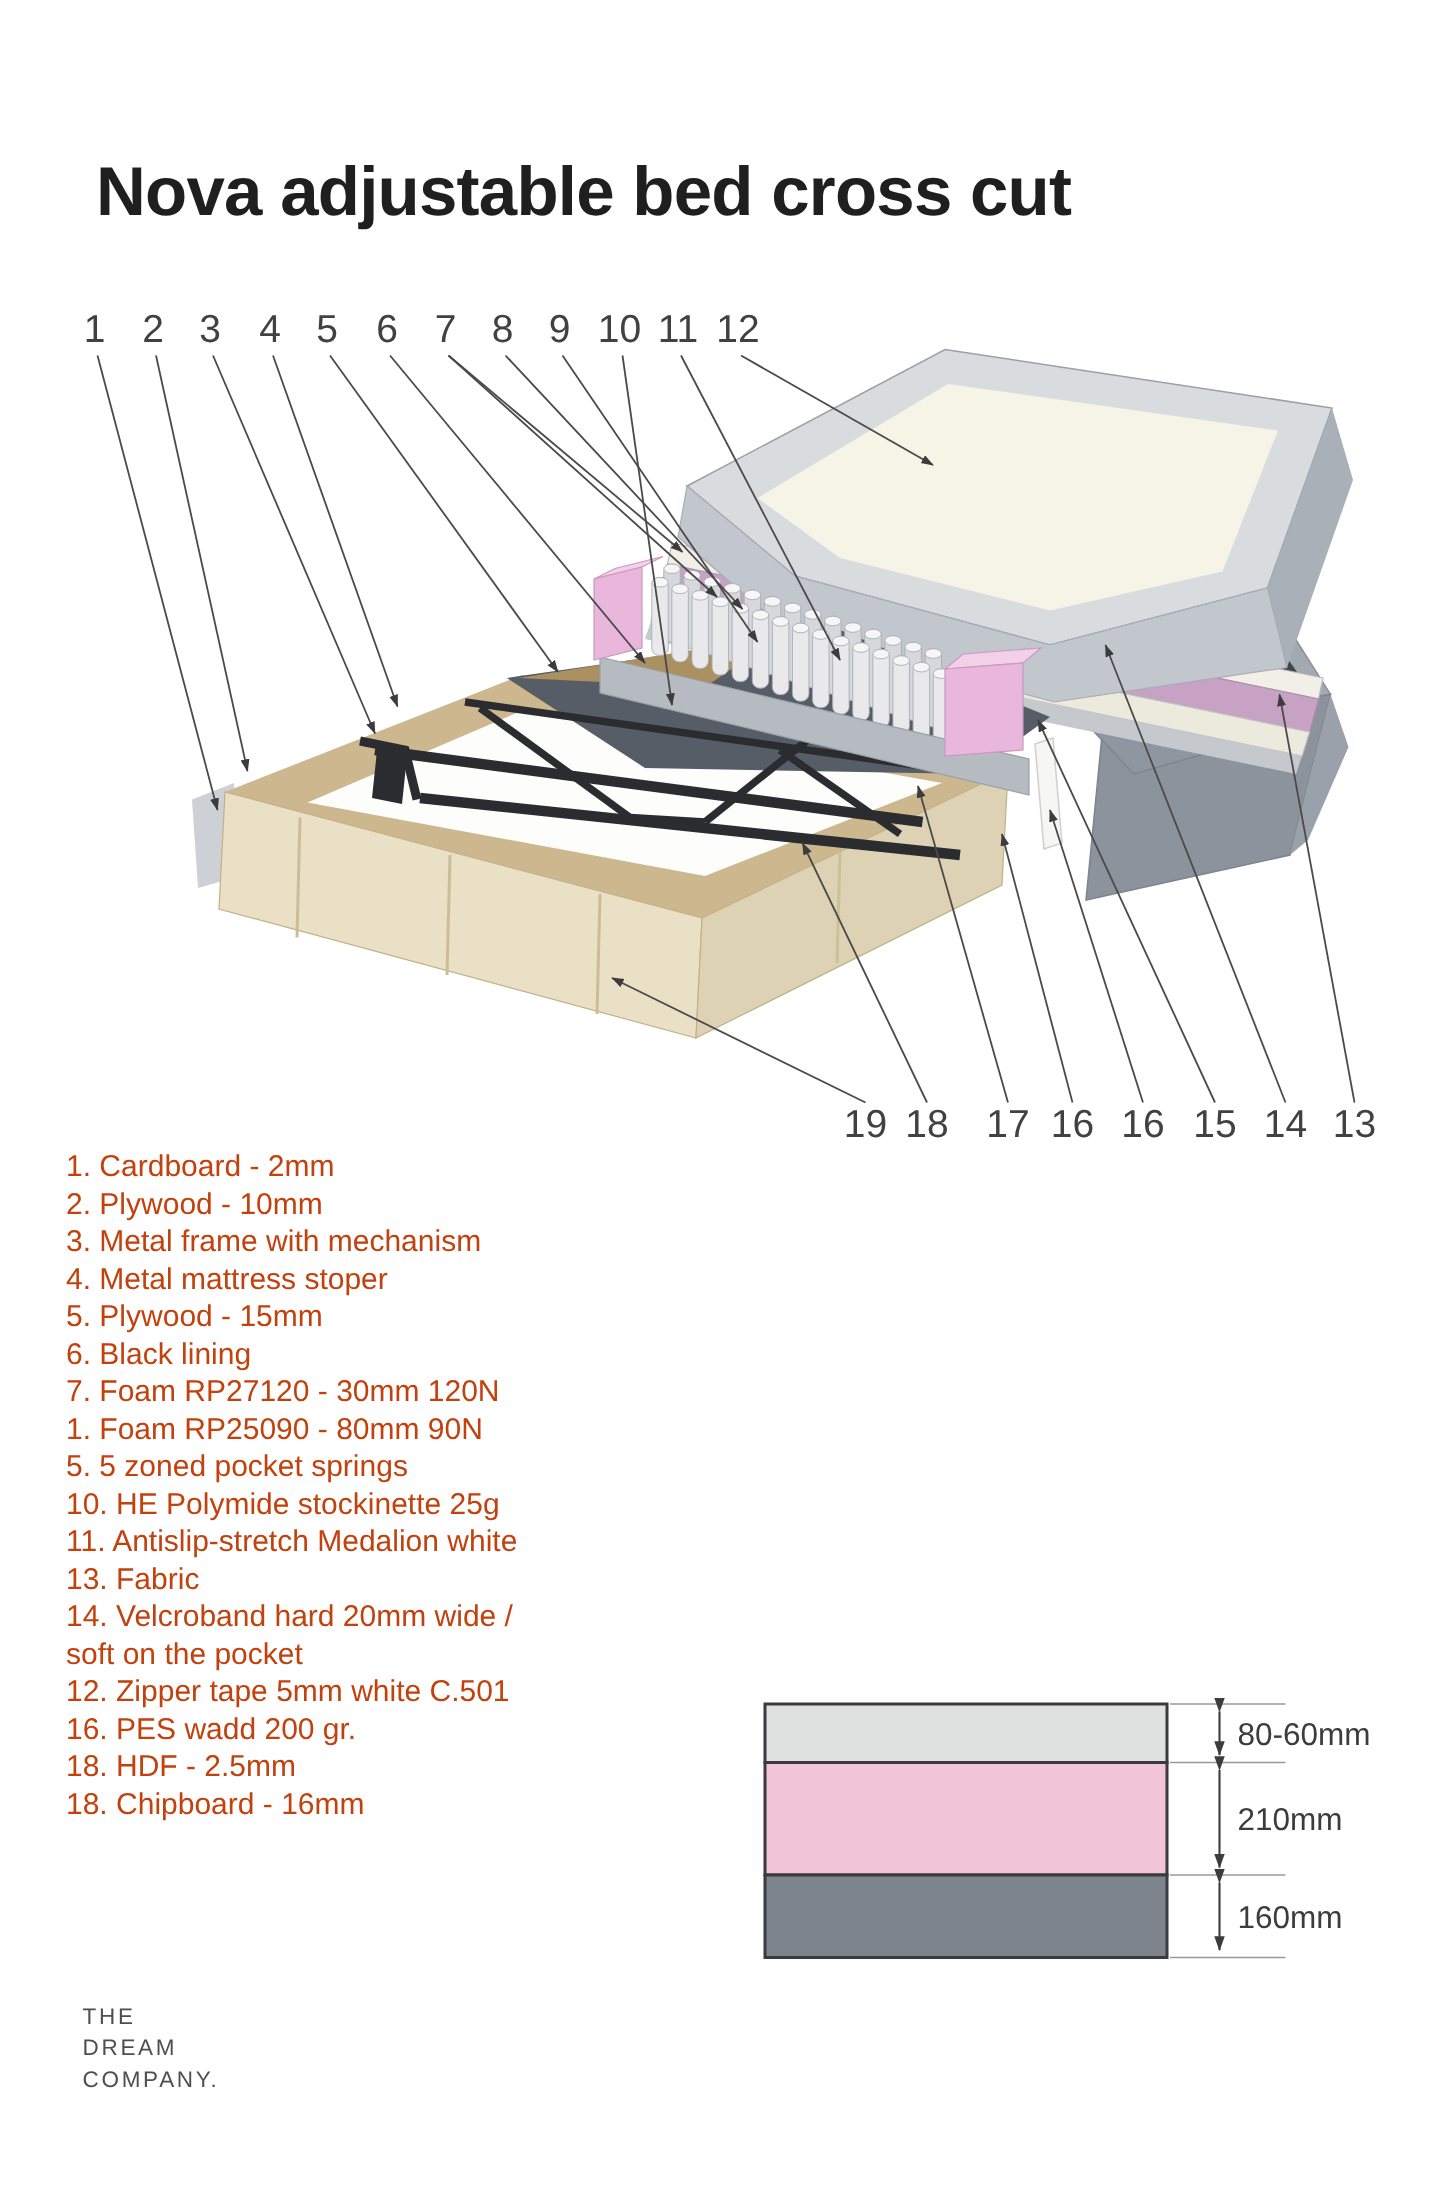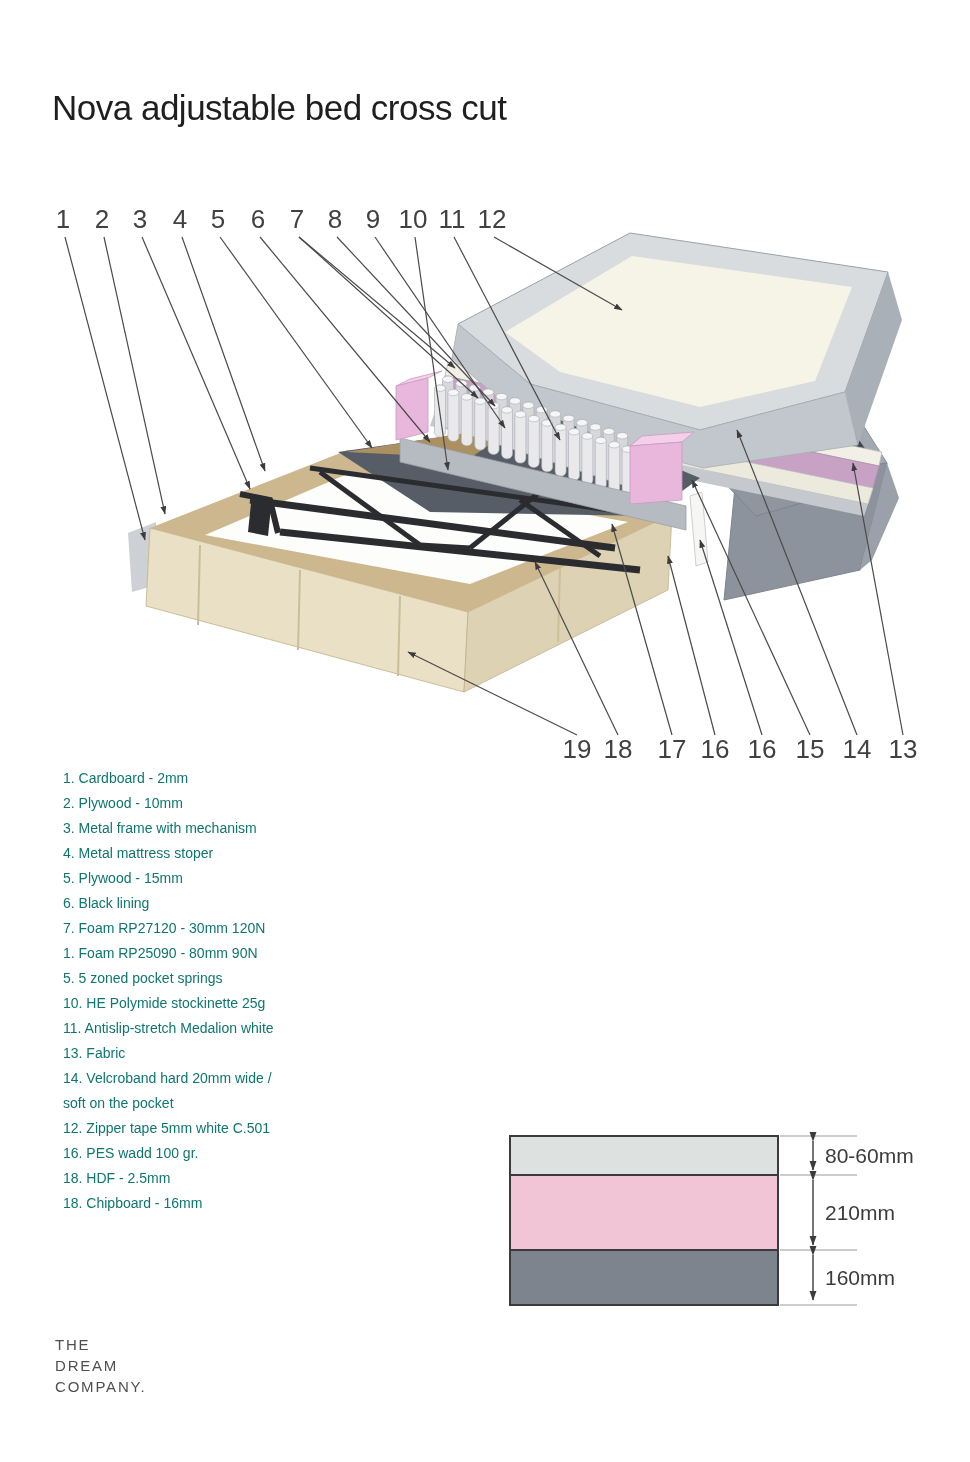--- a/index.html
+++ b/index.html
@@ -1,23 +1,23 @@
 <!DOCTYPE html>
 <html><head>
 <meta charset="utf-8">
 <style>
   html,body{margin:0;padding:0;background:#ffffff;}
   .page{position:relative;width:970px;height:1462px;background:#ffffff;overflow:hidden;
         font-family:"Liberation Sans",sans-serif;color:#2b2b2b;}
-  .title{position:absolute;left:48px;top:84px;margin:4px;font-size:35px;font-weight:400;
+  .title{position:absolute;left:48px;top:84px;margin:16px;font-size:46px;font-weight:700;
          letter-spacing:-0.5px;color:#1f1f1f;}
   .illustration{position:absolute;left:0;top:190px;width:970px;height:580px;}
   .legend{position:absolute;left:44px;top:766px;width:412px;}
   .legend ul{list-style:none;margin:0;padding:0;}
-  .legend li{font-size:14px;line-height:25px;color:#0f766e;white-space:pre-line;margin-left:19px;}
+  .legend li{font-size:20px;line-height:25px;color:#c2410c;white-space:pre-line;}
   .layer-diagram{position:absolute;left:495px;top:1125px;width:470px;height:195px;}
   .logo{position:absolute;left:55px;top:1334px;font-size:15px;line-height:21px;
         letter-spacing:1.8px;color:#4f4f4f;}
   svg text{font-family:"Liberation Sans",sans-serif;}
 </style>
 </head>
 <body>
 
 <div class="page">
 
@@ -215,21 +215,21 @@
         <li>6. Black lining</li>
         <li>7. Foam RP27120 - 30mm 120N</li>
         <li>1. Foam RP25090 - 80mm 90N</li>
         <li>5. 5 zoned pocket springs</li>
         <li>10. HE Polymide stockinette 25g</li>
         <li>11. Antislip-stretch Medalion white</li>
         <li>13. Fabric</li>
         <li>14. Velcroband hard 20mm wide /
 soft on the pocket</li>
         <li>12. Zipper tape 5mm white C.501</li>
-        <li>16. PES wadd 100 gr.</li>
+        <li>16. PES wadd 200 gr.</li>
         <li>18. HDF - 2.5mm</li>
         <li>18. Chipboard - 16mm</li>
       </ul>
   </div>
 
   <svg class="layer-diagram" viewBox="0 0 470 195" width="470" height="195">
     <rect id="layer-rect-0" x="15" y="11" width="268" height="39" stroke-width="2" fill="#dde2e0" stroke="#3b3b3e"></rect>
     <rect id="layer-rect-1" x="15" y="50" width="268" height="75" stroke-width="2" fill="#f1c4d6" stroke="#3b3b3e"></rect>
     <rect id="layer-rect-2" x="15" y="125" width="268" height="55" stroke-width="2" fill="#7e848d" stroke="#3b3b3e"></rect>
     <g stroke="#9a9a9a" stroke-width="1">

